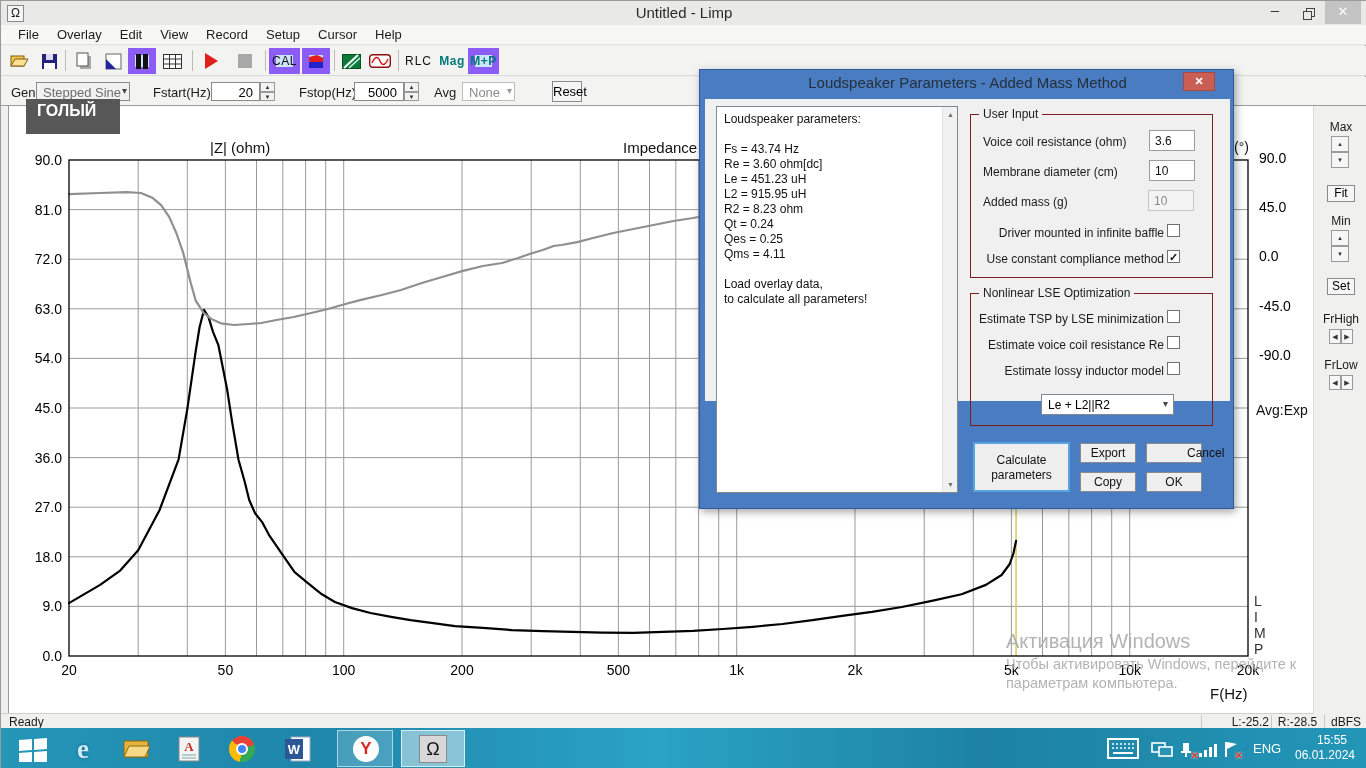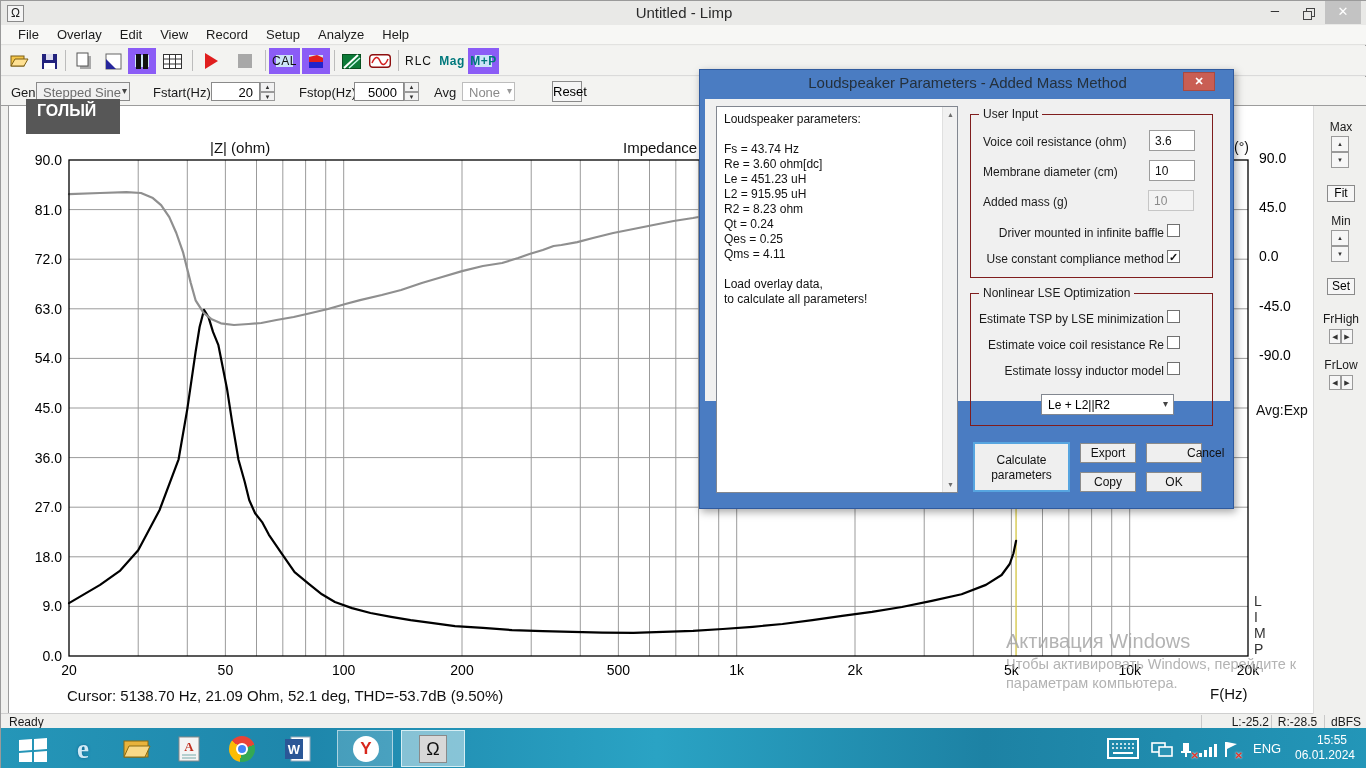--- a/index.html
+++ b/index.html
@@ -107,21 +107,21 @@
     <div class="abs wbtn" id="btn-close">✕</div>
   </div>
 
   <div class="abs" id="menubar">
     <span class="menu-item">File</span>
     <span class="menu-item">Overlay</span>
     <span class="menu-item">Edit</span>
     <span class="menu-item">View</span>
     <span class="menu-item">Record</span>
     <span class="menu-item">Setup</span>
-    <span class="menu-item">Analyze</span>
+    <span class="menu-item">Cursor</span>
     <span class="menu-item">Help</span>
   </div>
 
   <div class="abs" id="toolbar">
     <div class="tb" style="left:5px">
       <svg width="20" height="18">
           <rect x="2" y="4" width="13" height="10" fill="#f4c64a" stroke="#7c5f14"></rect>
           <polygon points="2,14 6,7 19,7 15,14" fill="#ffe193" stroke="#7c5f14"></polygon>
         </svg>
     </div>
@@ -303,21 +303,20 @@
         <text x="1258" y="155.4996" text-anchor="start" font-size="14" fill="#000">0.0</text>
         <text x="1258" y="204.7494" text-anchor="start" font-size="14" fill="#000">-45.0</text>
         <text x="1258" y="253.9992" text-anchor="start" font-size="14" fill="#000">-90.0</text>
       </svg>
 
     <div class="chart-label" style="left:209px;top:33px">|Z| (ohm)</div>
     <div class="chart-label" style="left:622px;top:33px">Impedance</div>
     <div class="chart-label" style="left:1233px;top:33px;font-size:14px">(°)</div>
     <div class="chart-label" style="left:1255px;top:296px;font-size:14px">Avg:Exp</div>
     <div class="chart-label" style="left:1209px;top:579px">F(Hz)</div>
-    <div class="chart-label" style="left:66px;top:581px">Cursor: 5138.70 Hz, 21.09 Ohm, 52.1 deg, THD=-53.7dB (9.50%)</div>
     <div class="abs" id="limp-logo">
       <div>L</div>
       <div>I</div>
       <div>M</div>
       <div>P</div>
     </div>
 
     <div id="watermark">
       <div style="left:1005px;top:524px;font-size:20px">Активация Windows</div>
       <div style="left:1005px;top:550px;font-size:14.5px">Чтобы активировать Windows, перейдите к</div>

